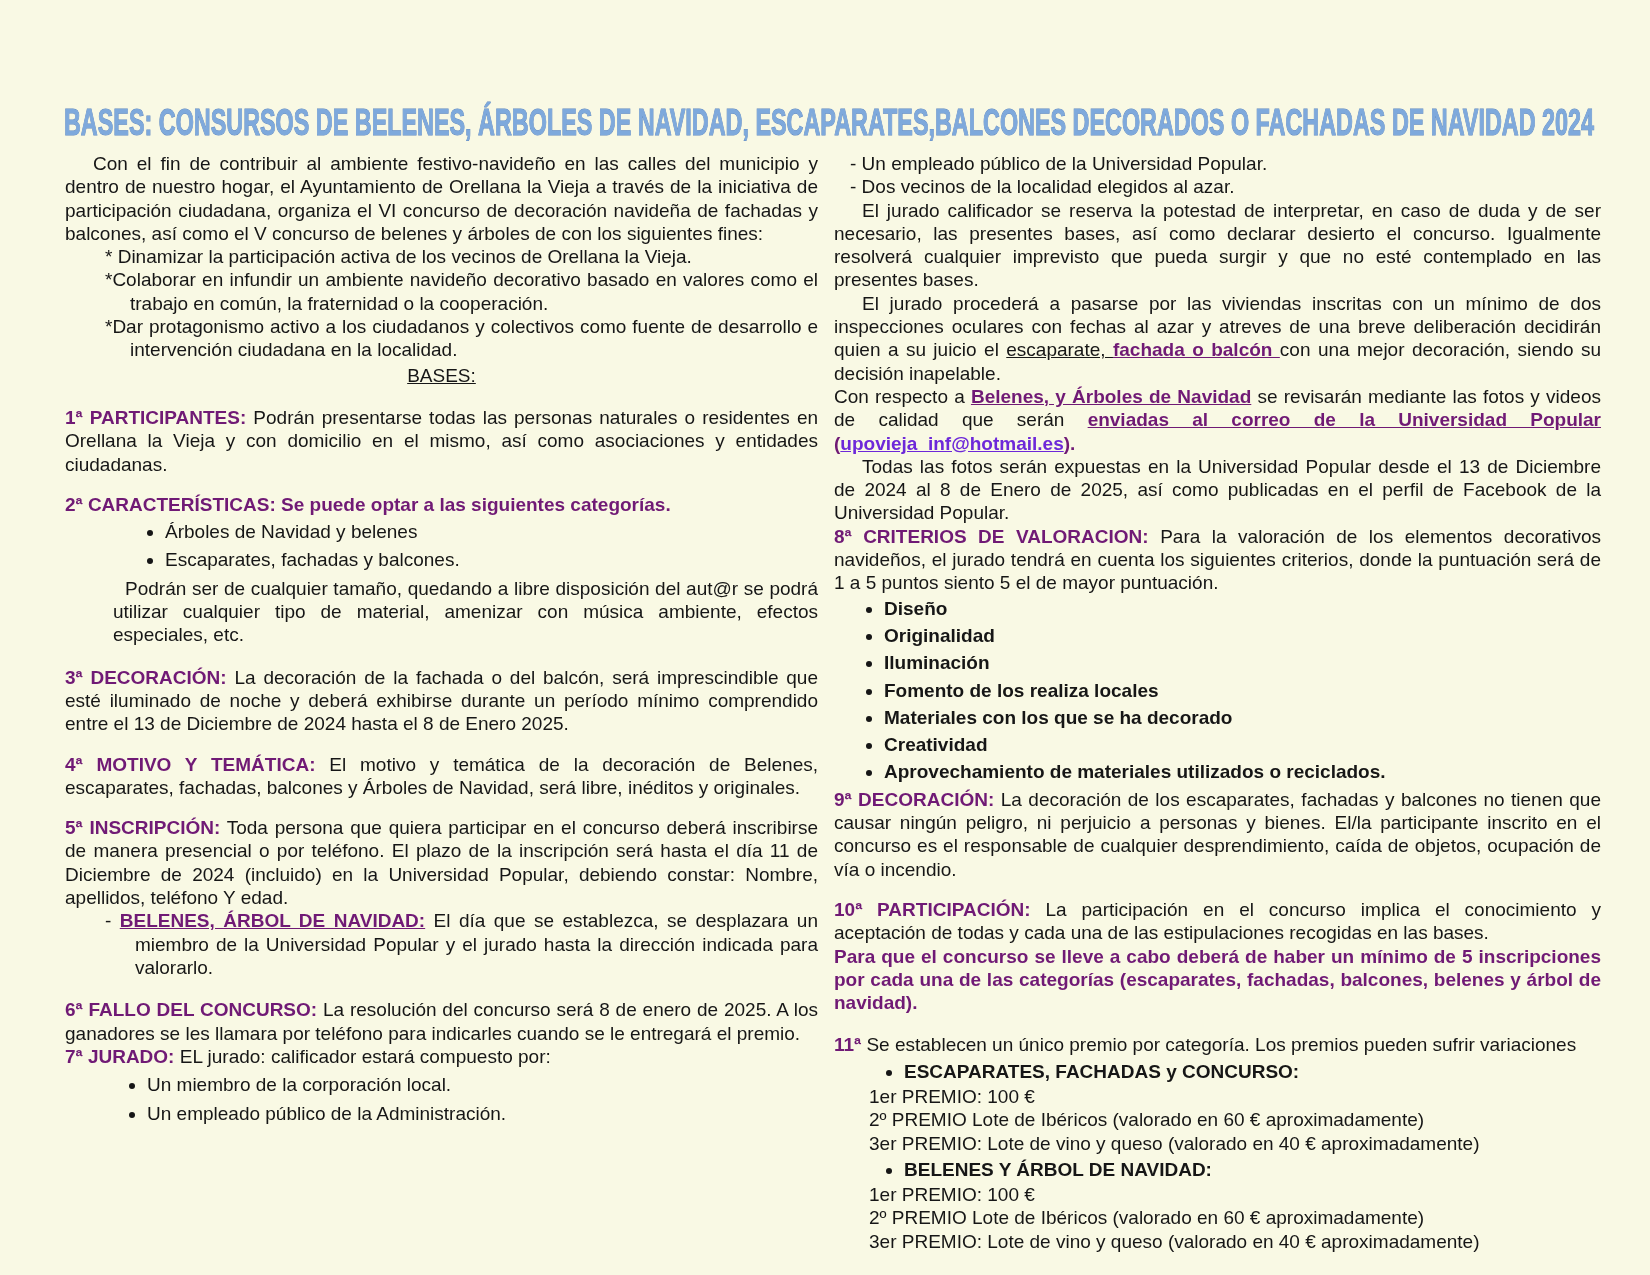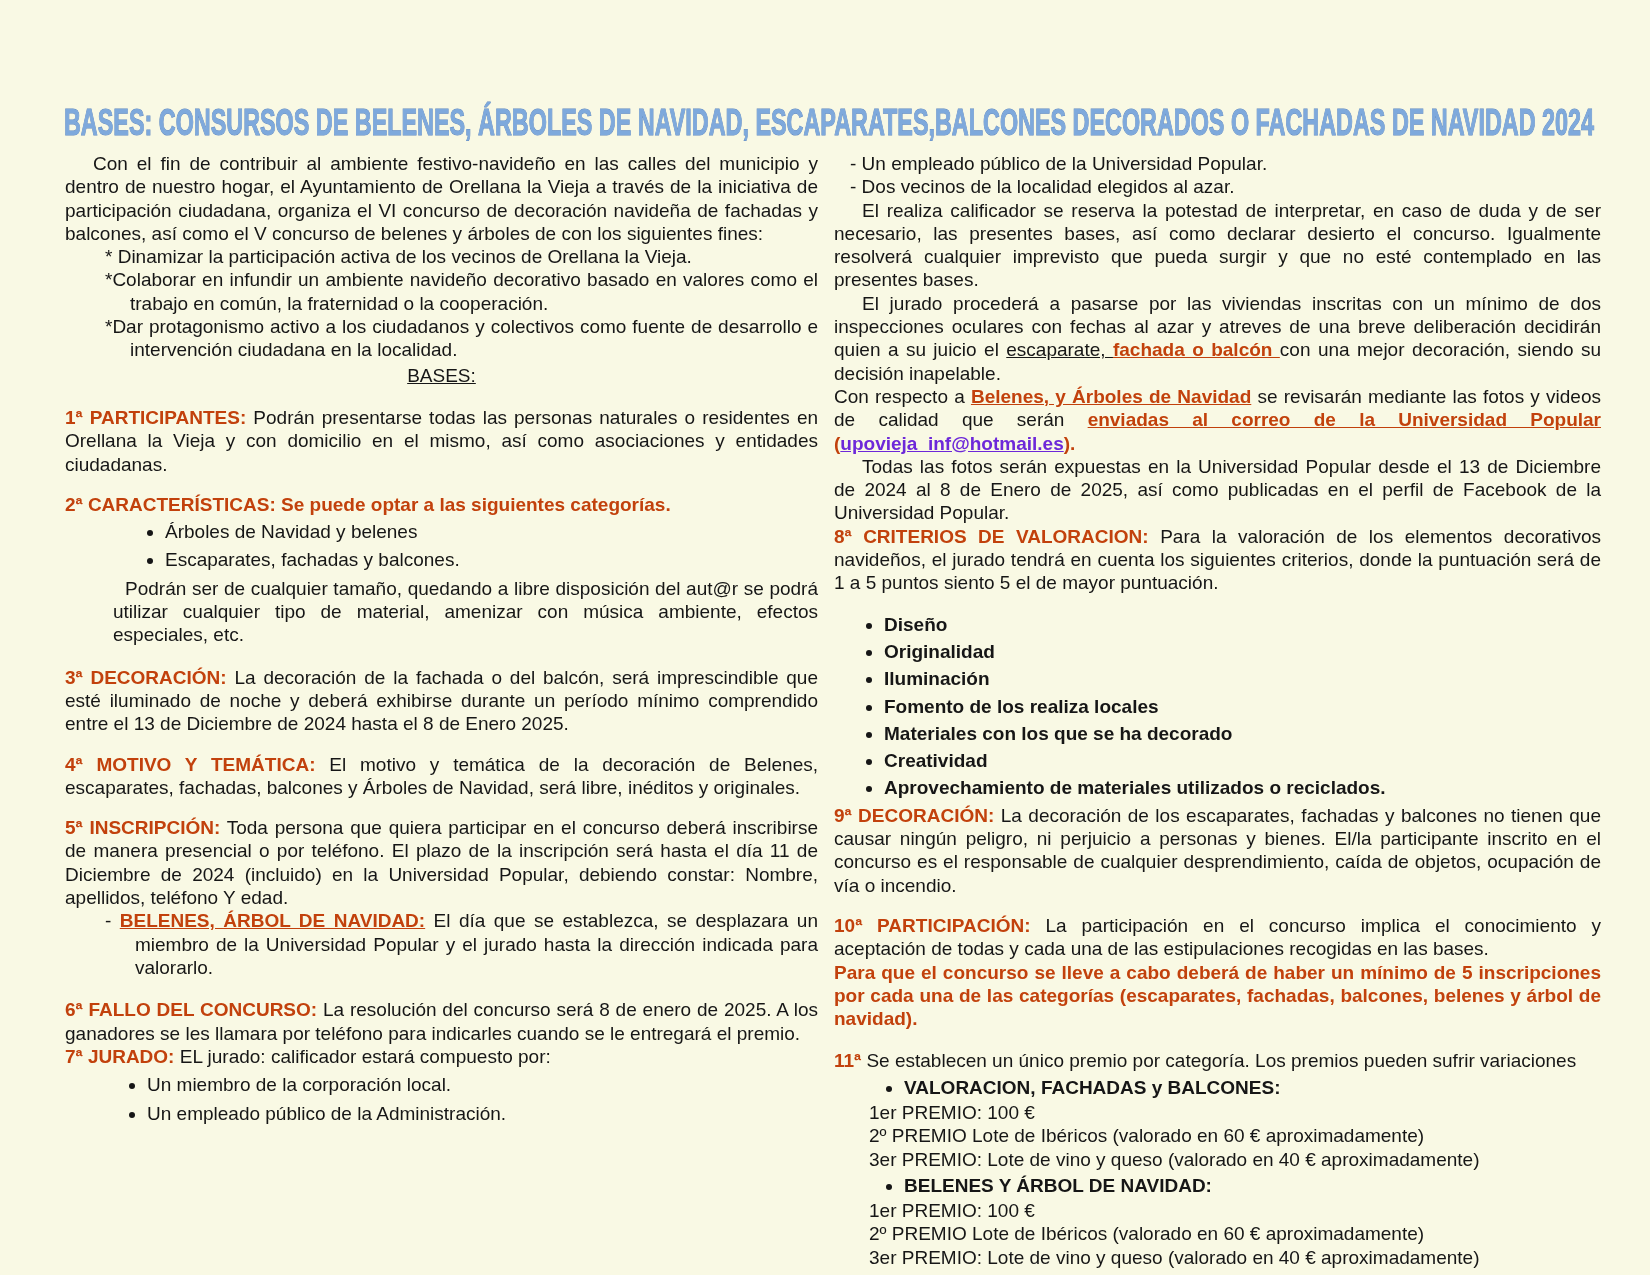--- a/index.html
+++ b/index.html
@@ -27,38 +27,38 @@
   }
   .columns {
     position:absolute; left:65px; top:152px;
     width:1536px;
     display:flex; gap:16px;
   }
   .col { font-size:19px; line-height:23.3px; }
   .col.left  { width:754px; }
   .col.right { width:768px; }
   p { margin:0; text-align:justify; }
-  b { font-weight:bold; color:#c2410c; }
+  b { font-weight:bold; color:#701a75; }
   .u { text-decoration:underline; }
   .indent   { text-indent:28px; }
   .sm-indent{ text-indent:12px;margin-left:48px; }
   .goal { padding-left:65px; text-indent:-25px; }
   .bases-heading {
     text-align:center; font-weight:normal; text-decoration:underline;
     margin-top:2px;
   }
   .mt-lg { margin-top:19px; }
   .mt-md { margin-top:17px; }
   .mt-sm { margin-top:15px; }
   ul { margin:0; padding:0; list-style:disc; }
   .cat-list  { margin-top:4px; padding-left:100px; }
   .cat-list li { margin-bottom:5px; }
   .jury-list { margin-top:5px; padding-left:82px; }
   .jury-list li { margin-bottom:6px; }
-  .crit-list { margin-top:18px; padding-left:50px; font-weight:bold; }
+  .crit-list { margin-top:2px; padding-left:50px; font-weight:bold; }
   .crit-list li { margin-bottom:4px; }
   .prize-cat { margin-top:3px; margin-bottom:2px; padding-left:70px; font-weight:bold; }
   .dash  { padding-left:70px; text-indent:-30px; }
   .rdash { padding-left:16px; text-align:left; }
   .prize-line { padding-left:35px; text-align:left; }
   .email { color:#6d28d9;margin-top:24px; }
 </style>
 </head>
 <body>
 
@@ -102,21 +102,21 @@
       <ul class="jury-list">
         <li>Un miembro de la corporación local.</li>
         <li>Un empleado público de la Administración.</li>
       </ul>
     </div>
 
     <div class="col right">
       <p class="rdash">- Un empleado público de la Universidad Popular.</p>
       <p class="rdash">- Dos vecinos de la localidad elegidos al azar.</p>
 
-      <p class="indent">El realiza calificador se reserva la potestad de interpretar, en caso de duda y de ser necesario, las presentes bases, así como declarar desierto el concurso. Igualmente resolverá cualquier imprevisto que pueda surgir y que no esté contemplado en las presentes bases.</p>
+      <p class="indent">El jurado calificador se reserva la potestad de interpretar, en caso de duda y de ser necesario, las presentes bases, así como declarar desierto el concurso. Igualmente resolverá cualquier imprevisto que pueda surgir y que no esté contemplado en las presentes bases.</p>
 
       <p class="indent"><span>El jurado procederá a pasarse por las viviendas inscritas con un mínimo de dos inspecciones oculares con fechas al azar y atreves de una breve deliberación decidirán quien a su juicio  el </span><span class="u">escaparate, </span><b class="u">fachada o balcón </b><span> con una  mejor decoración, siendo su decisión inapelable.</span></p>
 
       <p><span>Con respecto a </span><b class="u">Belenes, y Árboles de Navidad</b><span> se revisarán mediante las fotos y videos de calidad que serán </span><b class="u">enviadas al correo de la Universidad Popular</b><b class="u"> (</b><b class="u email">upovieja_inf@hotmail.es</b><b>).</b></p>
 
       <p class="indent">Todas las fotos serán expuestas en la  Universidad  Popular  desde  el  13 de Diciembre  de 2024 al 8 de Enero de 2025, así como publicadas en el perfil de Facebook de la Universidad Popular.</p>
 
       <p><b>8ª CRITERIOS DE VALORACION:</b><span> Para la valoración de los elementos decorativos navideños, el jurado tendrá en cuenta los siguientes criterios, donde la puntuación será de 1 a 5 puntos siento 5 el de mayor puntuación.</span></p>
       <ul class="crit-list">
         <li>Diseño</li>
@@ -129,21 +129,21 @@
       </ul>
 
       <p><b>9ª DECORACIÓN:</b><span> La decoración de los escaparates, fachadas y balcones no tienen que causar ningún peligro, ni perjuicio a personas y bienes. El/la participante inscrito en el concurso es el responsable de cualquier desprendimiento, caída de objetos, ocupación de vía o incendio.</span></p>
 
       <p class="mt-md"><b>10ª PARTICIPACIÓN:</b><span> La participación en el concurso implica el conocimiento y aceptación de todas y cada una de las estipulaciones recogidas en las bases.</span></p>
       <p><b>Para que el concurso se lleve a cabo deberá de haber un mínimo de 5 inscripciones por cada una de las categorías (escaparates, fachadas, balcones, belenes y  árbol de navidad).</b></p>
 
       <p class="mt-lg"><b>11ª</b><span>  Se establecen un único premio por categoría. Los premios pueden sufrir variaciones</span></p>
 
       <ul class="prize-cat">
-        <li>VALORACION, FACHADAS y BALCONES:</li>
+        <li>ESCAPARATES, FACHADAS y CONCURSO:</li>
       </ul>
       <p class="prize-line">1er PREMIO: 100 €</p>
       <p class="prize-line">2º PREMIO Lote de Ibéricos  (valorado en 60 € aproximadamente)</p>
       <p class="prize-line">3er PREMIO: Lote de vino y queso (valorado en 40 € aproximadamente)</p>
 
       <ul class="prize-cat">
         <li>BELENES Y ÁRBOL DE NAVIDAD:</li>
       </ul>
       <p class="prize-line">1er PREMIO: 100 €</p>
       <p class="prize-line">2º PREMIO Lote de Ibéricos  (valorado en 60 € aproximadamente)</p>

